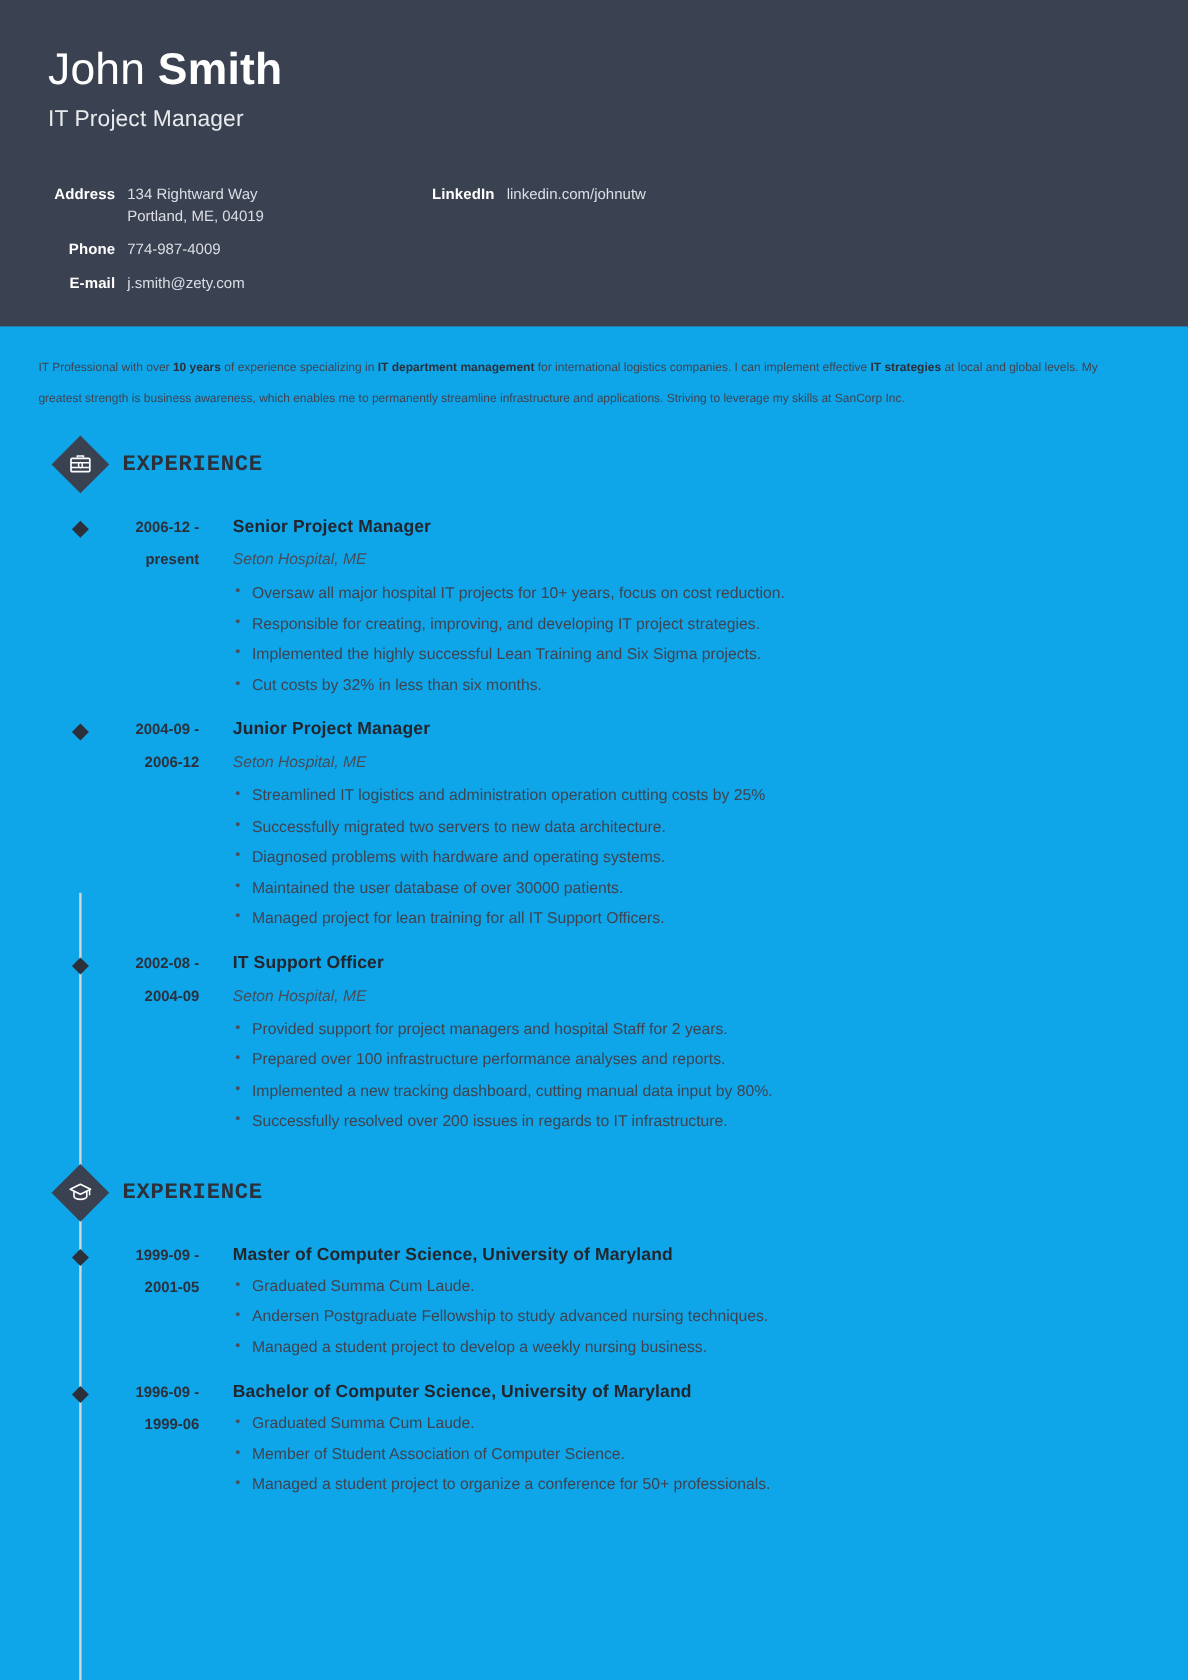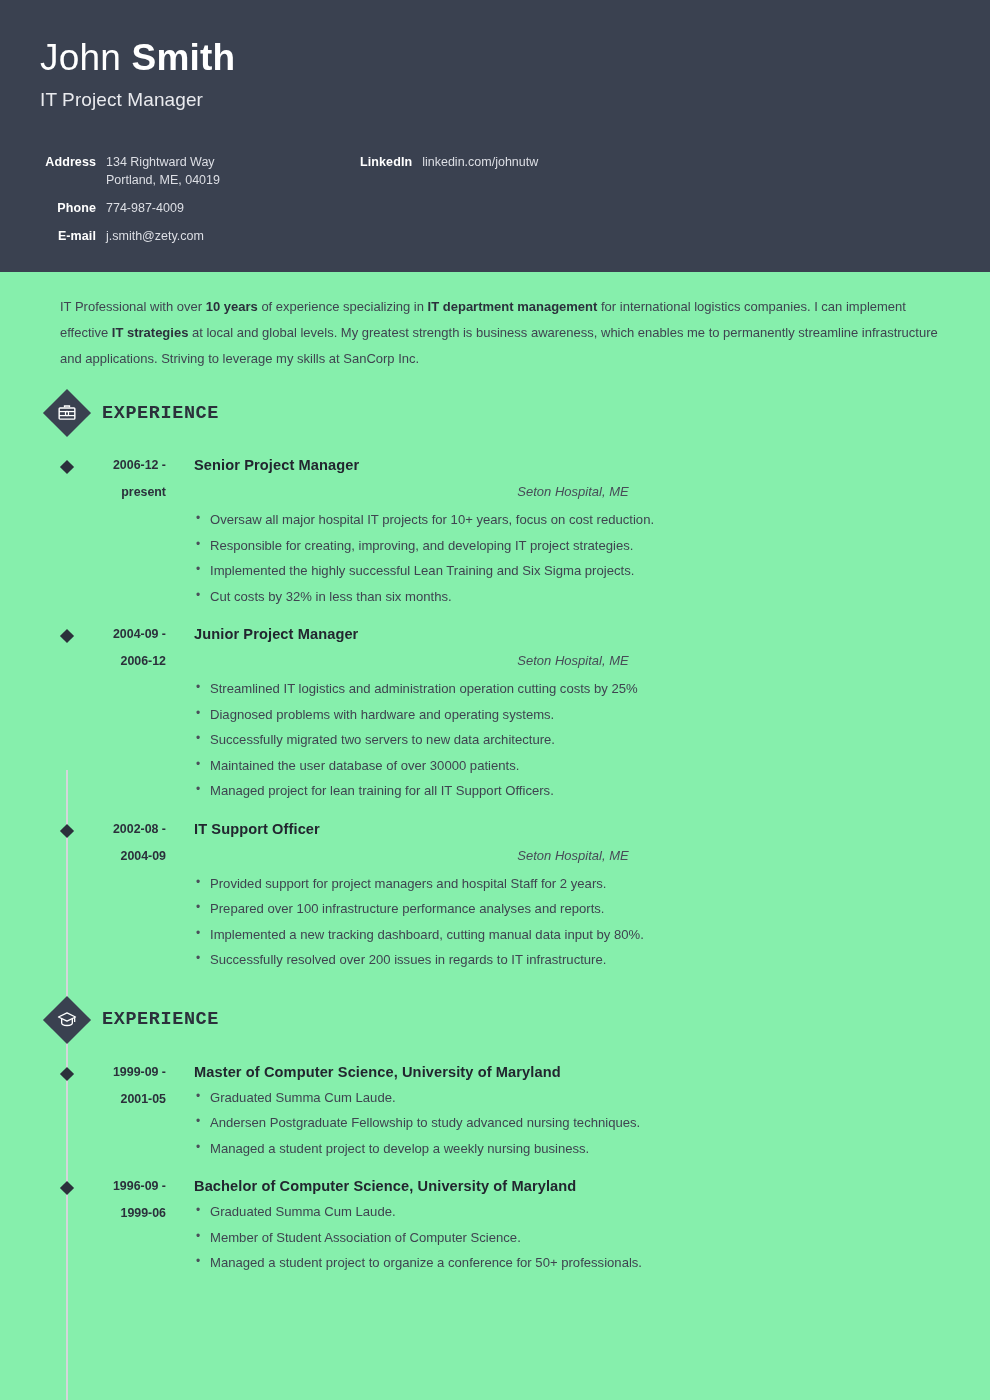--- a/index.html
+++ b/index.html
@@ -8,21 +8,21 @@
     width: 990px;
     height: 1400px;
     background: #ffffff;
     font-family: "Liberation Sans", sans-serif;
   }
 
   #resume {
     position: relative;
     width: 990px;
     height: 1400px;
-    background: #86efac;
+    background: #0ea5e9;
     overflow: hidden;
   }
 
   
   .header {
     background: #3a4150;
     color: #ffffff;
     padding: 36px 40px 26px 40px;
     height: 272px;
   }
@@ -76,22 +76,22 @@
     top: 0px;
     display: flex;
     align-items: baseline;
     font-size: 12.5px;
     line-height: 18px;
   }
   .linkedin-block .contact-label { width: auto; flex: 0 0 auto; }
 
   
   .summary {
-    padding: 22px 40px 0 60px;
-    font-size: 13px;
+    padding: 22px 40px 0 32px;
+    font-size: 10px;
     line-height: 26px;
     color: #3f4450;
     text-align: left;
   }
   .summary b { font-weight: 700; color: #2b303b; }
 
   
   .body-wrap { position: relative; padding-bottom: 10px; }
 
   .timeline-line {
@@ -185,21 +185,20 @@
     color: #22262f;
     line-height: 26px;
     letter-spacing: 0.1px;
   }
   .entry-org {
     font-size: 13px;
     font-style: italic;
     color: #474c57;
     line-height: 27px;
     margin-bottom: 2px;
-    text-align: center;
   }
   ul.bullets { list-style: none; margin: 0; padding: 0; }
   ul.bullets li {
     position: relative;
     padding-left: 16px;
     font-size: 13.1px;
     line-height: 25.5px;
     color: #3f4450;
   }
   ul.bullets li:before {
@@ -297,22 +296,22 @@
             </div>
             <div class="entry-dates">
               <span>2004-09 -</span>
               <span>2006-12</span>
             </div>
             <div class="entry-main">
               <div class="entry-role">Junior Project Manager</div>
               <div class="entry-org">Seton Hospital, ME</div>
               <ul class="bullets">
                 <li>Streamlined IT logistics and administration operation cutting costs by 25%</li>
+                <li>Successfully migrated two servers to new data architecture.</li>
                 <li>Diagnosed problems with hardware and operating systems.</li>
-                <li>Successfully migrated two servers to new data architecture.</li>
                 <li>Maintained the user database of over 30000 patients.</li>
                 <li>Managed project for lean training for all IT Support Officers.</li>
               </ul>
             </div>
           </div>
           <div class="entry">
             <div class="entry-bullet">
               <i></i>
             </div>
             <div class="entry-dates">

